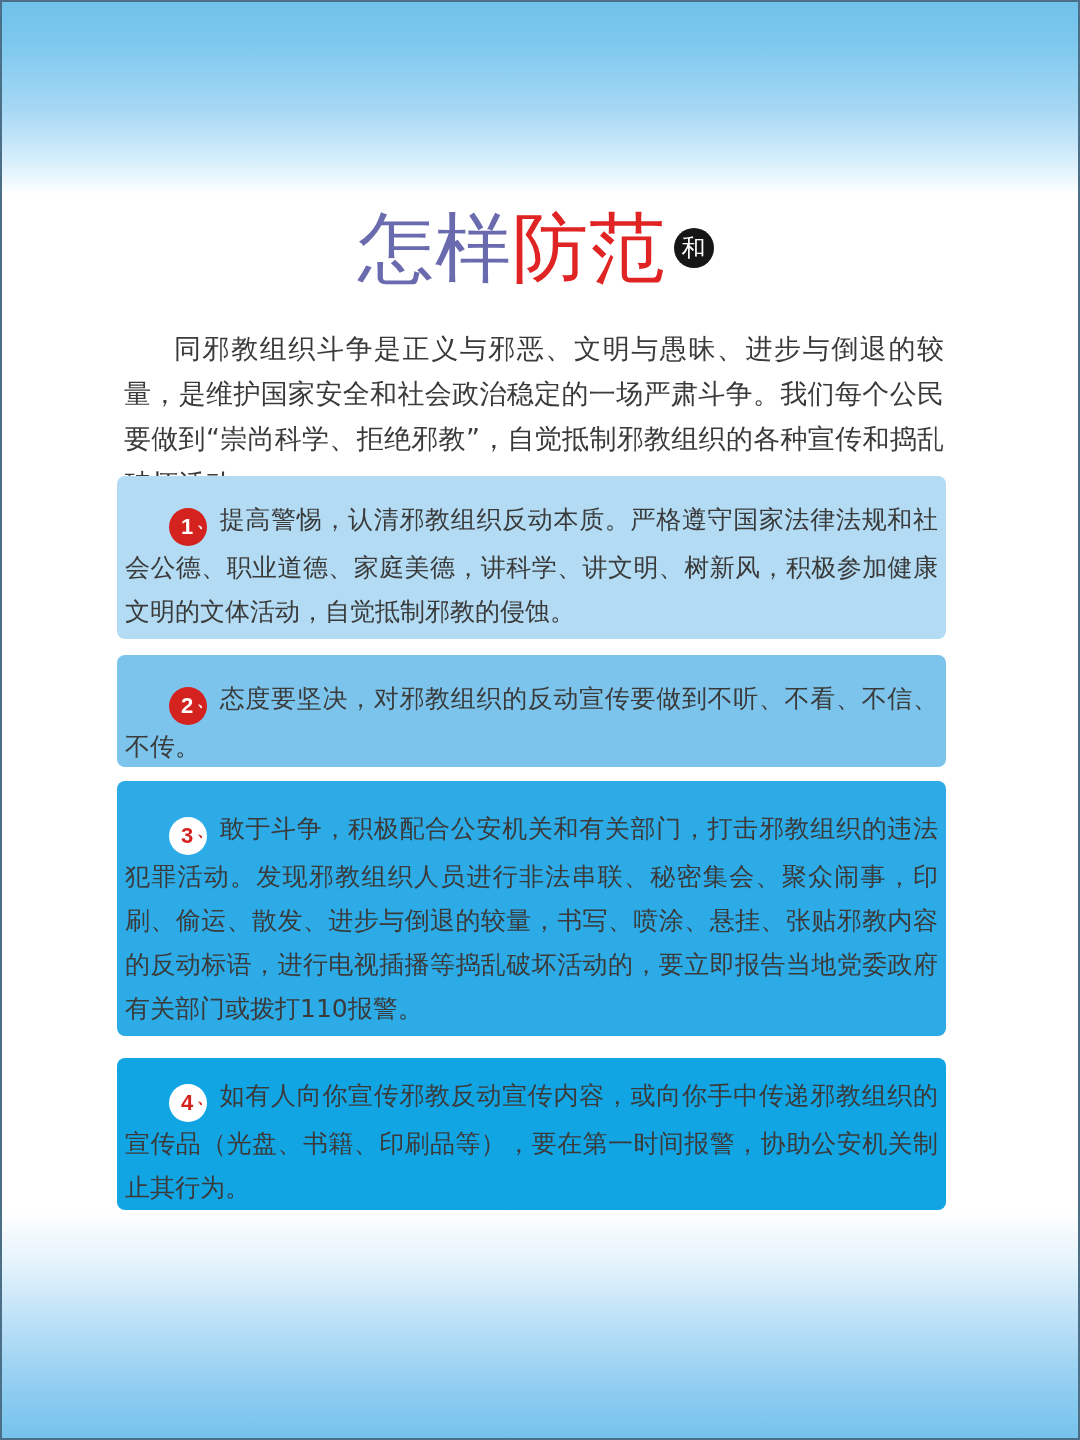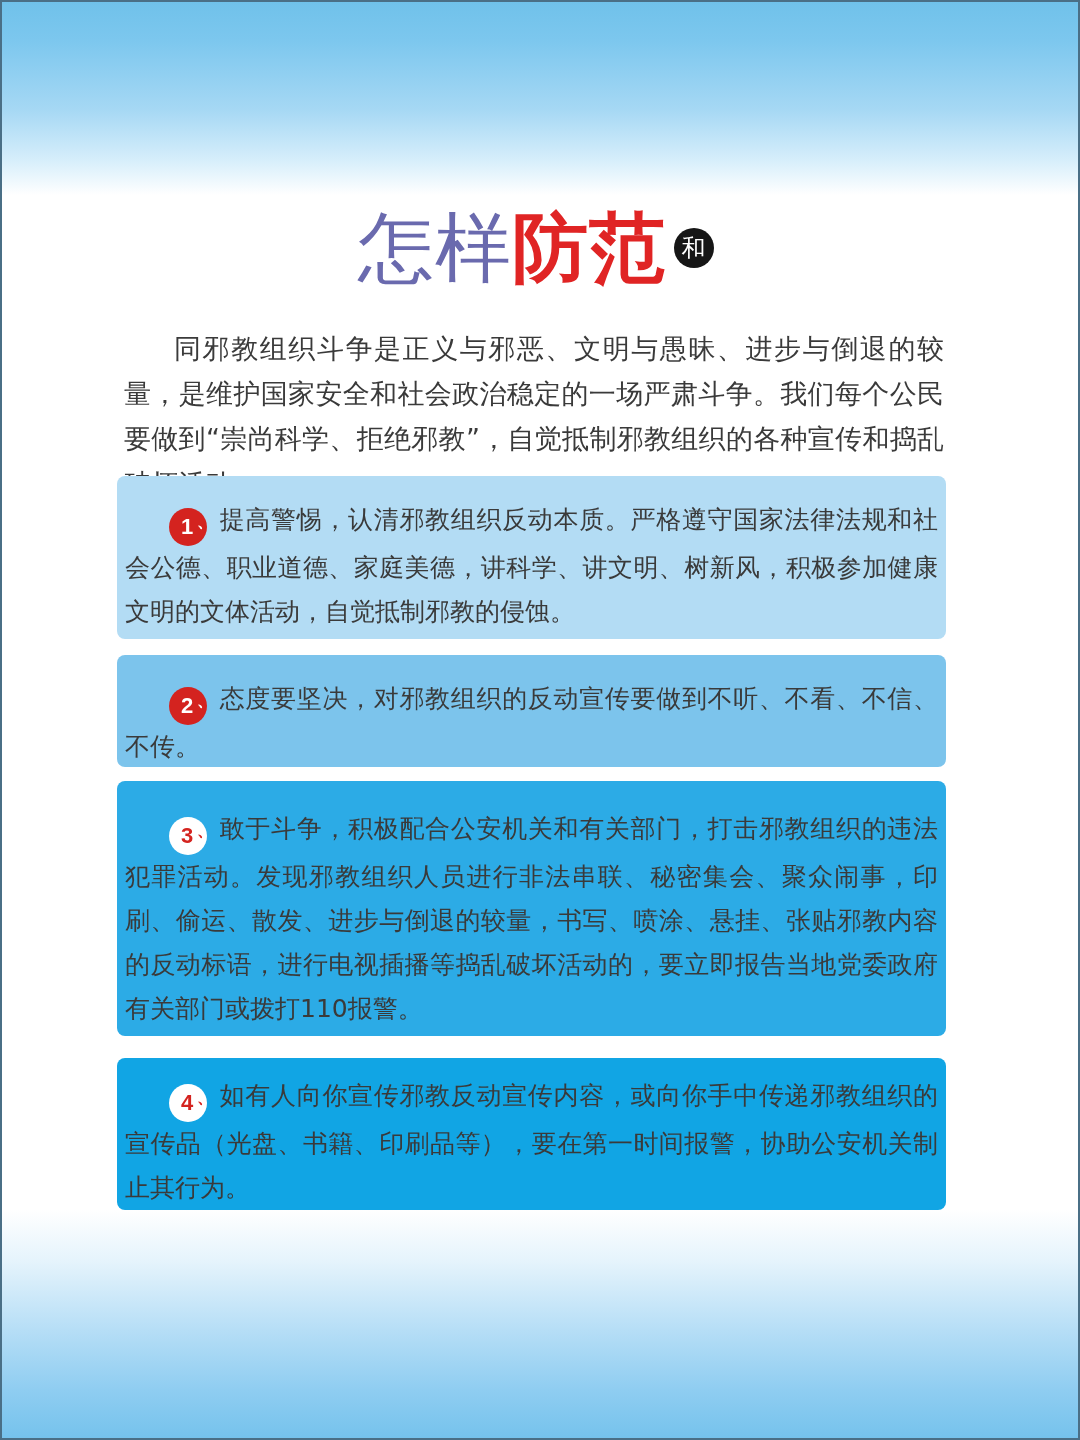--- a/index.html
+++ b/index.html
@@ -19,21 +19,21 @@
   .title {
     position: absolute;
     top: 198px; left: 0; width: 1080px;
     display: flex; justify-content: center; align-items: flex-start;
     font-family: "DejaVu Serif", "Liberation Serif", serif;
     font-size: 76px; font-weight: bold;
     letter-spacing: 1px;
     height: 100px;
   }
   .title .purple { color: #6a6aae; font-weight: normal; }
-  .title .red { color: #e02424; font-family: "DejaVu Sans", sans-serif; font-weight: bold; }
+  .title .red { color: #e02424; font-family: "DejaVu Sans", sans-serif; font-weight: normal; }
   .title .he {
     display: inline-flex; align-items: center; justify-content: center;
     width: 40px; height: 40px; border-radius: 50%;
     background: #161616; color: #fff;
     font-size: 24px; font-weight: normal;
     margin: 30px 8px 0 8px;
     font-family: "DejaVu Sans", sans-serif;
   }
   .intro {
     position: absolute;

